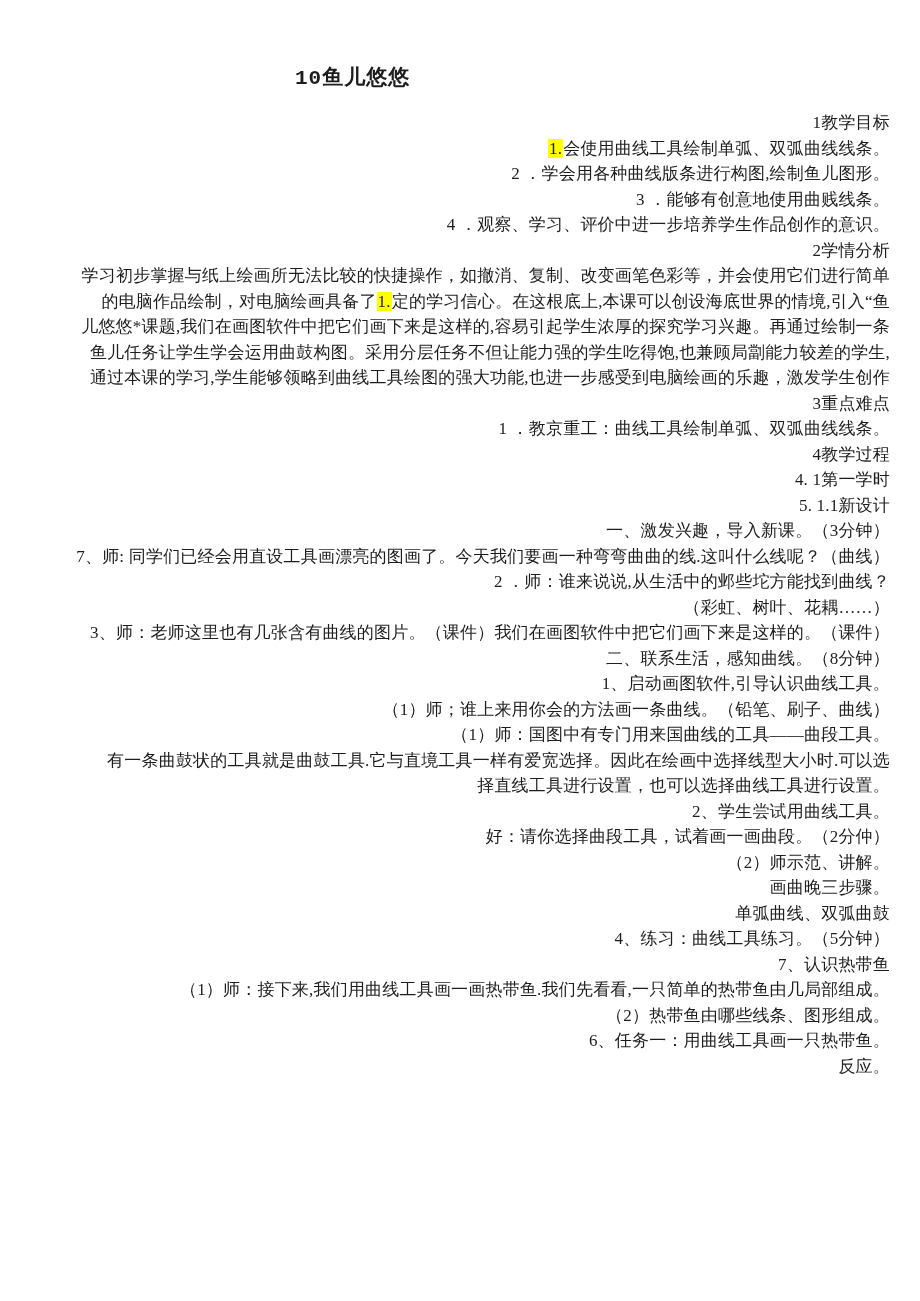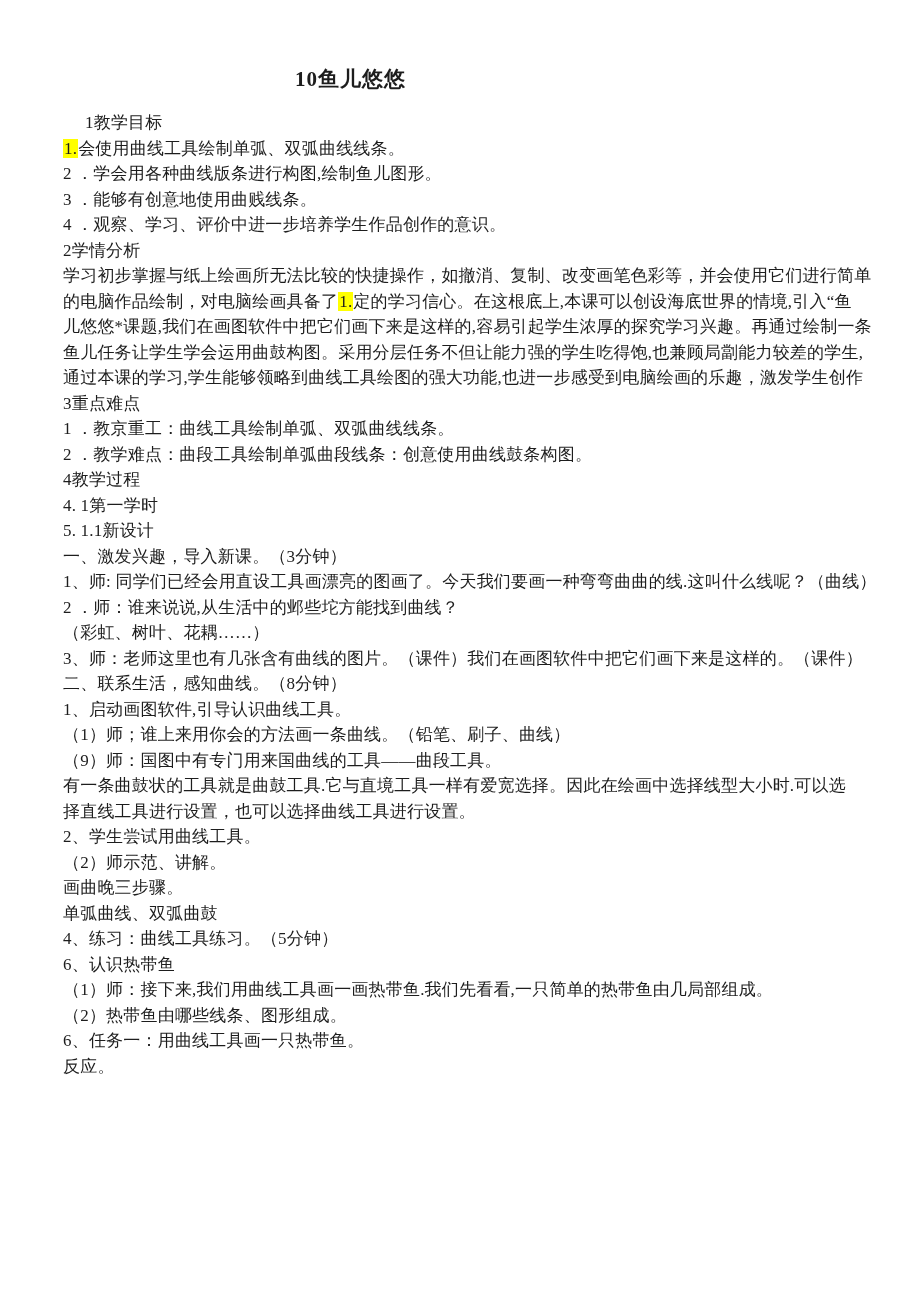--- a/index.html
+++ b/index.html
@@ -7,25 +7,25 @@
     width:920px;height:1301px;background:#ffffff;
     font-family:"Liberation Serif","DejaVu Serif",serif;
     color:#1d1d1d;overflow:hidden;
   }
   .page{
     box-sizing:border-box;width:920px;height:1301px;
     padding:64px 30px 0 63px;background:#ffffff;
   }
   .title{
     font-size:21px;font-weight:600;line-height:30px;
-    margin:0 0 16px 232px;letter-spacing:1px;white-space:nowrap;
+    margin:0 0 16px 232px;letter-spacing:1px;white-space:nowrap;font-family:Liberation Mono, monospace;
   }
   .line{
     margin:0;font-size:17px;line-height:25.5px;
-    white-space:nowrap;letter-spacing:0.2px;
+    white-space:nowrap;letter-spacing:0.2px;text-align:right;
   }
   .line.indent{padding-left:22px;}
   mark{
     background:var(--hl,#ffff00);color:inherit;padding:0 1px;
   }
 </style>
 </head>
 <body>
 
 <div class="page">
@@ -37,39 +37,39 @@
       <p class="line"><span>3 ．能够有创意地使用曲贱线条。</span></p>
       <p class="line"><span>4 ．观察、学习、评价中进一步培养学生作品创作的意识。</span></p>
       <p class="line"><span>2学情分析</span></p>
       <p class="line"><span>学习初步掌握与纸上绘画所无法比较的快捷操作，如撤消、复制、改变画笔色彩等，并会使用它们进行简单</span></p>
       <p class="line"><span>的电脑作品绘制，对电脑绘画具备了</span><mark>1.</mark><span>定的学习信心。在这根底上,本课可以创设海底世界的情境,引入“鱼</span></p>
       <p class="line"><span>儿悠悠*课题,我们在画图软件中把它们画下来是这样的,容易引起学生浓厚的探究学习兴趣。再通过绘制一条</span></p>
       <p class="line"><span>鱼儿任务让学生学会运用曲鼓构图。采用分层任务不但让能力强的学生吃得饱,也兼顾局劏能力较差的学生,</span></p>
       <p class="line"><span>通过本课的学习,学生能够领略到曲线工具绘图的强大功能,也进一步感受到电脑绘画的乐趣，激发学生创作</span></p>
       <p class="line"><span>3重点难点</span></p>
       <p class="line"><span>1 ．教京重工：曲线工具绘制单弧、双弧曲线线条。</span></p>
-      <p class="line"><span>2 ．教学难点：曲段工具绘制单弧曲段线条：创意使用曲线鼓条构图。</span></p>
       <p class="line"><span>4教学过程</span></p>
       <p class="line"><span>4. 1第一学时</span></p>
       <p class="line"><span>5. 1.1新设计</span></p>
       <p class="line"><span>一、激发兴趣，导入新课。（3分钟）</span></p>
-      <p class="line"><span>1、师: 同学们已经会用直设工具画漂亮的图画了。今天我们要画一种弯弯曲曲的线.这叫什么线呢？（曲线）</span></p>
+      <p class="line"><span>7、师: 同学们已经会用直设工具画漂亮的图画了。今天我们要画一种弯弯曲曲的线.这叫什么线呢？（曲线）</span></p>
       <p class="line"><span>2 ．师：谁来说说,从生活中的邺些坨方能找到曲线？</span></p>
       <p class="line"><span>（彩虹、树叶、花耦……）</span></p>
       <p class="line"><span>3、师：老师这里也有几张含有曲线的图片。（课件）我们在画图软件中把它们画下来是这样的。（课件）</span></p>
       <p class="line"><span>二、联系生活，感知曲线。（8分钟）</span></p>
       <p class="line"><span>1、启动画图软件,引导认识曲线工具。</span></p>
       <p class="line"><span>（1）师；谁上来用你会的方法画一条曲线。（铅笔、刷子、曲线）</span></p>
-      <p class="line"><span>（9）师：国图中有专门用来国曲线的工具——曲段工具。</span></p>
+      <p class="line"><span>（1）师：国图中有专门用来国曲线的工具——曲段工具。</span></p>
       <p class="line"><span>有一条曲鼓状的工具就是曲鼓工具.它与直境工具一样有爱宽选择。因此在绘画中选择线型大小时.可以选</span></p>
       <p class="line"><span>择直线工具进行设置，也可以选择曲线工具进行设置。</span></p>
       <p class="line"><span>2、学生尝试用曲线工具。</span></p>
+      <p class="line"><span>好：请你选择曲段工具，试着画一画曲段。（2分仲）</span></p>
       <p class="line"><span>（2）师示范、讲解。</span></p>
       <p class="line"><span>画曲晚三步骤。</span></p>
       <p class="line"><span>单弧曲线、双弧曲鼓</span></p>
       <p class="line"><span>4、练习：曲线工具练习。（5分钟）</span></p>
-      <p class="line"><span>6、认识热带鱼</span></p>
+      <p class="line"><span>7、认识热带鱼</span></p>
       <p class="line"><span>（1）师：接下来,我们用曲线工具画一画热带鱼.我们先看看,一只简单的热带鱼由几局部组成。</span></p>
       <p class="line"><span>（2）热带鱼由哪些线条、图形组成。</span></p>
       <p class="line"><span>6、任务一：用曲线工具画一只热带鱼。</span></p>
       <p class="line"><span>反应。</span></p>
     </div>
 </div>
 
 </body></html>

